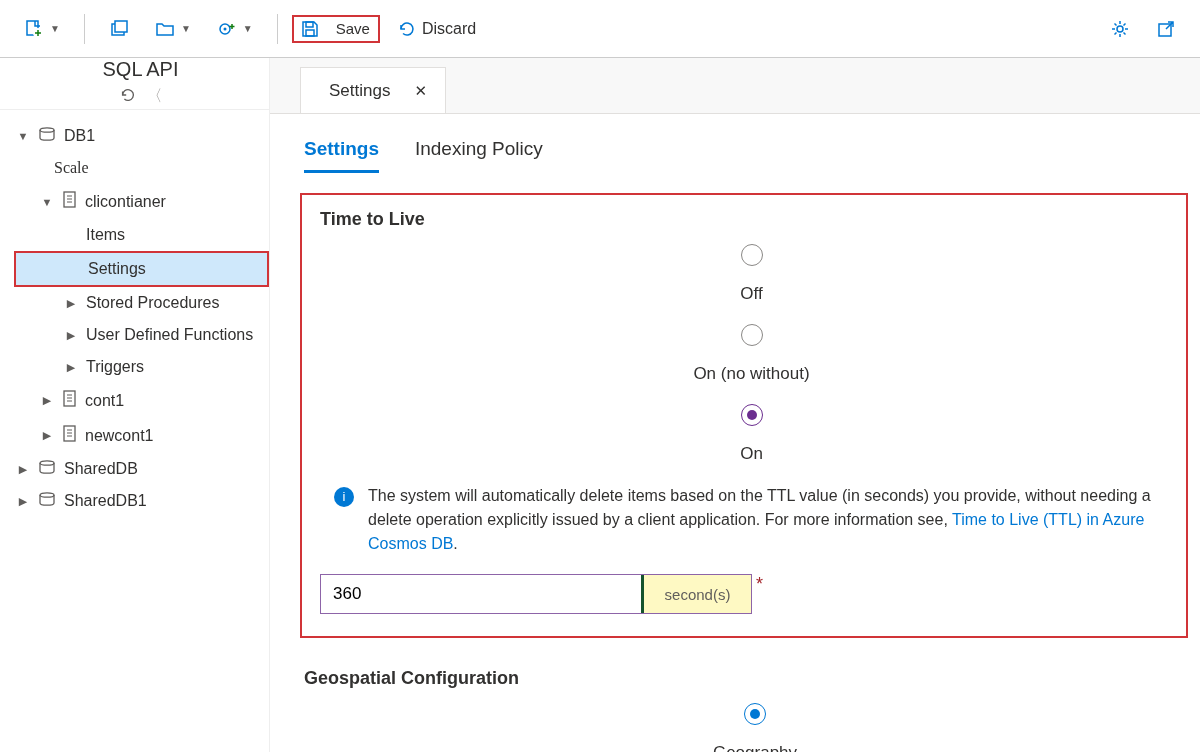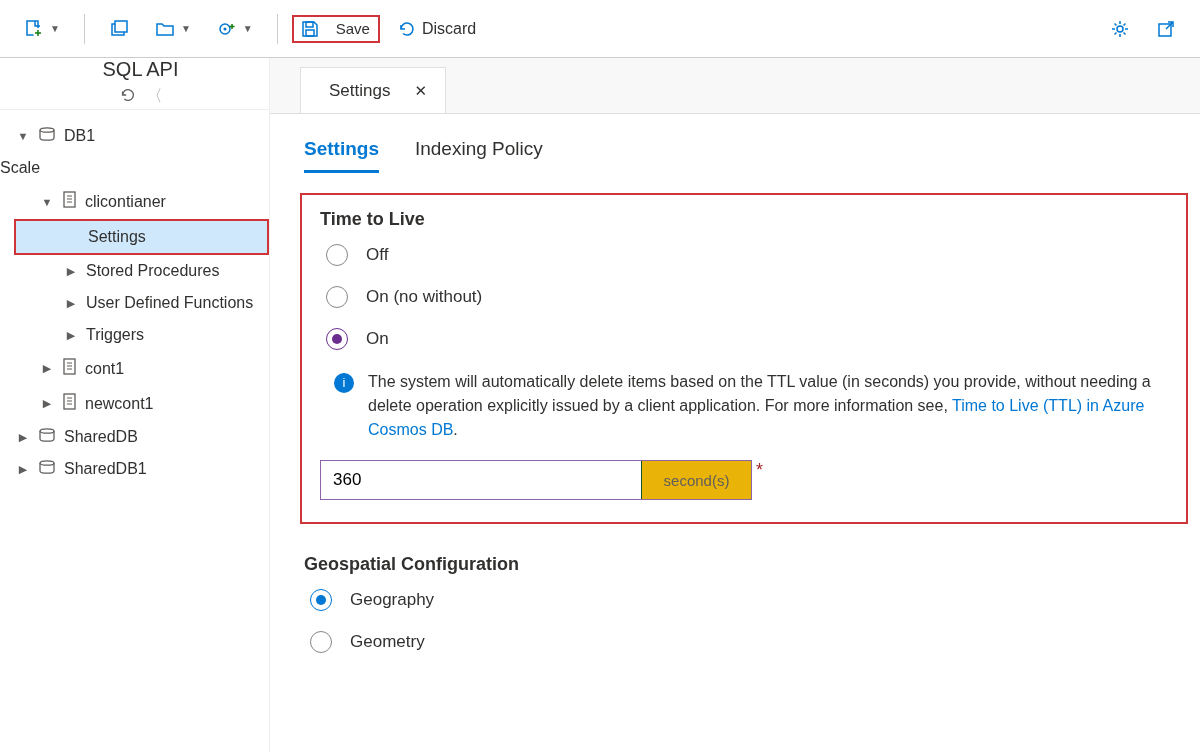--- a/index.html
+++ b/index.html
@@ -52,21 +52,21 @@
   .sidebar{width:270px; border-right:1px solid #eee;}
   .sb-head{
     height:52px; display:flex; align-items:center; justify-content:space-between;
     padding:0 10px 0 22px; font-size:20px; border-bottom:1px solid #eee;flex-direction:column;
   }
   .sb-head-actions{display:flex;gap:10px;color:#605e5c;}
   .tree{padding-top:10px; font-size:16px;}
   .node{display:flex;align-items:center;gap:8px;padding:7px 0 7px 0; cursor:pointer;}
   .node .caret{width:14px;display:inline-flex;justify-content:center;color:#605e5c;font-size:11px;}
   .lvl0{padding-left:16px;}
-  .lvl1{}
+  .lvl1{padding-left:54px;font-family:Liberation Serif, serif;}
   .lvl2{padding-left:40px;}
   .lvl3{padding-left:86px;}
   .lvl2b{padding-left:64px;}
   .node.sel{background:#cfe8fb;}
   .sel-box{border:2px solid #d13438; margin-left:14px; margin-right:0;}
   .db-icon, .ct-icon{color:#605e5c;}
 
   
   .main{flex:1; position:relative; padding:0;}
   .tab-strip{height:56px; background:#f8f8f8; border-bottom:1px solid #e1dfdd; display:flex; align-items:flex-end; padding-left:30px;}
@@ -74,41 +74,41 @@
     background:#fff; border:1px solid #e1dfdd; border-bottom:none;
     height:46px; display:flex; align-items:center; gap:24px;
     padding:0 18px 0 28px; font-size:17px;
   }
   .tab .x{font-size:15px;color:#323130;}
   .subtabs{display:flex; gap:36px; padding:24px 0 0 34px; font-size:19px;}
   .subtab{padding-bottom:10px; cursor:pointer;}
   .subtab.active{color:#0078d4; border-bottom:3px solid #0078d4; font-weight:600;}
   .panel{margin:20px 12px 0 30px; border:2px solid #d13438; padding:14px 9px 22px 18px;}
   .h{font-size:18px; font-weight:600; margin-bottom:14px;}
-  .radio-row{display:flex; align-items:center; gap:18px; margin:12px 0 20px 6px; font-size:17px;}
+  .radio-row{display:flex; align-items:center; gap:18px; margin:12px 0 20px 6px; font-size:17px;flex-direction:column;}
   .radio{
     width:22px;height:22px;border:1px solid #8a8886;border-radius:50%;
     display:inline-flex;align-items:center;justify-content:center; flex:none;
   }
   .radio.sel{border-color:#6b2e8f;}
   .radio.sel::after{content:"";width:10px;height:10px;border-radius:50%;background:#6b2e8f;}
   .radio.blue.sel{border-color:#0078d4;}
   .radio.blue.sel::after{background:#0078d4;}
   .info{display:flex; gap:14px; margin:18px 0 18px 14px; font-size:16px; line-height:1.5;}
   .info-badge{width:20px;height:20px;border-radius:50%;background:#0078d4;color:#fff;font-size:13px;display:flex;align-items:center;justify-content:center;flex:none;margin-top:3px;}
   .info a{color:#0078d4;text-decoration:none;}
   .ttl-input-row{display:flex;align-items:center;}
   .ttl-box{
     display:flex; border:1px solid #8d64a8; height:40px; width:432px;flex:none;
   }
   .ttl-box input{
     border:none; outline:none; flex:1; padding:0 12px; font-size:17px;
   }
   .ttl-unit{
-    width:110px; border-left:1px solid #14532d; background:#eab308;
+    width:110px; border-left:3px solid #14532d; background:#fef9c3;
     display:flex;align-items:center;justify-content:center;color:#605e5c;
   }
   .req{color:#a4262c; font-size:18px; margin-left:4px;align-self:flex-start;}
   .geo{margin:30px 0 0 34px;}
   .geo .h{}
 </style>
 </head>
 <body>
 
 <div class="toolbar">
@@ -225,20 +225,23 @@
       <div class="node lvl2">
         <span class="caret">▼</span>
         <span class="ct-icon">
           <svg width="15" height="17" viewBox="0 0 15 17">
               <rect x="2" y="1" width="11" height="15" fill="none" stroke="#605e5c" stroke-width="1.3"></rect>
               <path d="M5 5h5M5 8h5M5 11h5" stroke="#605e5c" stroke-width="1.2"></path>
             </svg>
         </span>
         <span>clicontianer</span>
       </div>
+      <div class="node lvl3">
+        <span>Items</span>
+      </div>
       <div class="sel-box">
         <div class="node sel" style="padding-left:72px;">
           <span>Settings</span>
         </div>
       </div>
       <div class="node lvl2b">
         <span class="caret">▶</span>
         <span>Stored Procedures</span>
       </div>
       <div class="node lvl2b">

